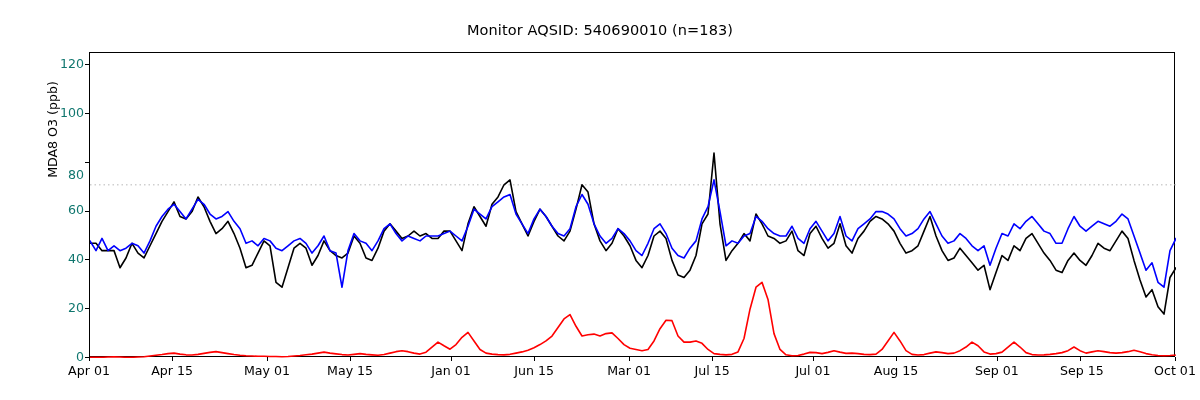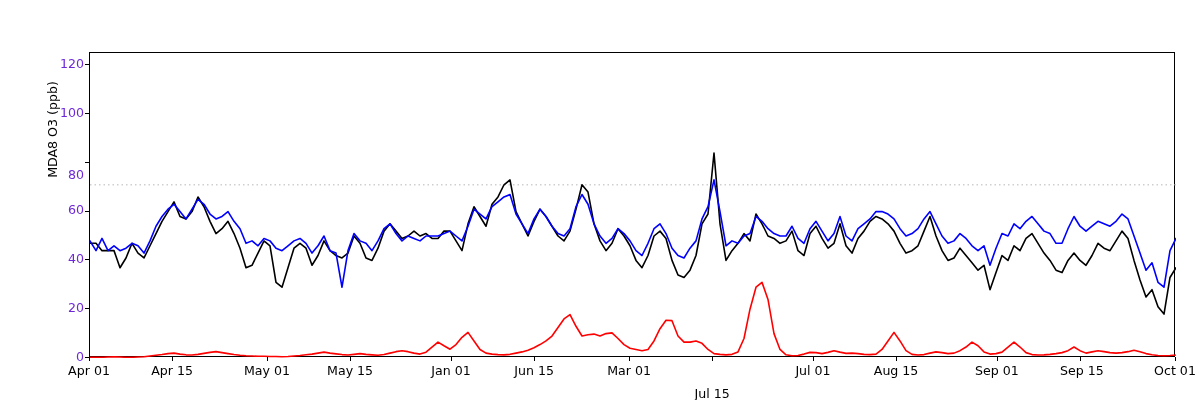--- a/index.html
+++ b/index.html
@@ -57,21 +57,21 @@
     text-align: center;
     font-size: 12.6px;
     color: #000000;
   }
   .y-tick-label {
     position: absolute;
     right: 0;
     width: 44px;
     text-align: right;
     font-size: 12.6px;
-    color: #6d28d9;
+    color: #0f766e;
     line-height: 12px;
   }
   #y-ticks-holder {
     position: absolute;
     left: 34px;
     top: 52px;
     width: 50px;
     height: 305px;
   }
   .y-tick-mark {
@@ -136,20 +136,21 @@
     font-size: 12.8px;
     color: #000000;
     white-space: nowrap;
   }
 </style>
 </head>
 <body>
 
 <div id="figure">
 
+  <div id="chart-title">Monitor AQSID: 540690010 (n=183)</div>
 
   <div id="y-axis-label">MDA8 O3 (ppb)</div>
 
   <div id="y-ticks-holder">
       <div class="y-tick-label" style="top: 298.5px;">0</div>
       <div class="y-tick-mark" style="top: 305px;"></div>
       <div class="y-tick-label" style="top: 249.7px;">20</div>
       <div class="y-tick-mark" style="top: 256.2px;"></div>
       <div class="y-tick-label" style="top: 200.9px;">40</div>
       <div class="y-tick-mark" style="top: 207.4px;"></div>
@@ -182,21 +183,21 @@
     <div class="x-tick-label" style="left: 267.033px;">May 01</div>
     <div class="x-tick-mark" style="left: 267.033px;"></div>
     <div class="x-tick-label" style="left: 350.115px;">May 15</div>
     <div class="x-tick-mark" style="left: 350.115px;"></div>
     <div class="x-tick-label" style="left: 451px;">Jan 01</div>
     <div class="x-tick-mark" style="left: 451px;"></div>
     <div class="x-tick-label" style="left: 534.082px;">Jun 15</div>
     <div class="x-tick-mark" style="left: 534.082px;"></div>
     <div class="x-tick-label" style="left: 629.033px;">Mar 01</div>
     <div class="x-tick-mark" style="left: 629.033px;"></div>
-    <div class="x-tick-label" style="left: 712.115px; margin-top: 23px;">Jul 15</div>
+    <div class="x-tick-label" style="left: 712.115px;">Jul 15</div>
     <div class="x-tick-mark" style="left: 712.115px;"></div>
     <div class="x-tick-label" style="left: 813px;">Jul 01</div>
     <div class="x-tick-mark" style="left: 813px;"></div>
     <div class="x-tick-label" style="left: 896.082px;">Aug 15</div>
     <div class="x-tick-mark" style="left: 896.082px;"></div>
     <div class="x-tick-label" style="left: 996.967px;">Sep 01</div>
     <div class="x-tick-mark" style="left: 996.967px;"></div>
     <div class="x-tick-label" style="left: 1082px;">Sep 15</div>
     <div class="x-tick-mark" style="left: 1080.05px;"></div>
     <div class="x-tick-label" style="left: 1175px;">Oct 01</div>

